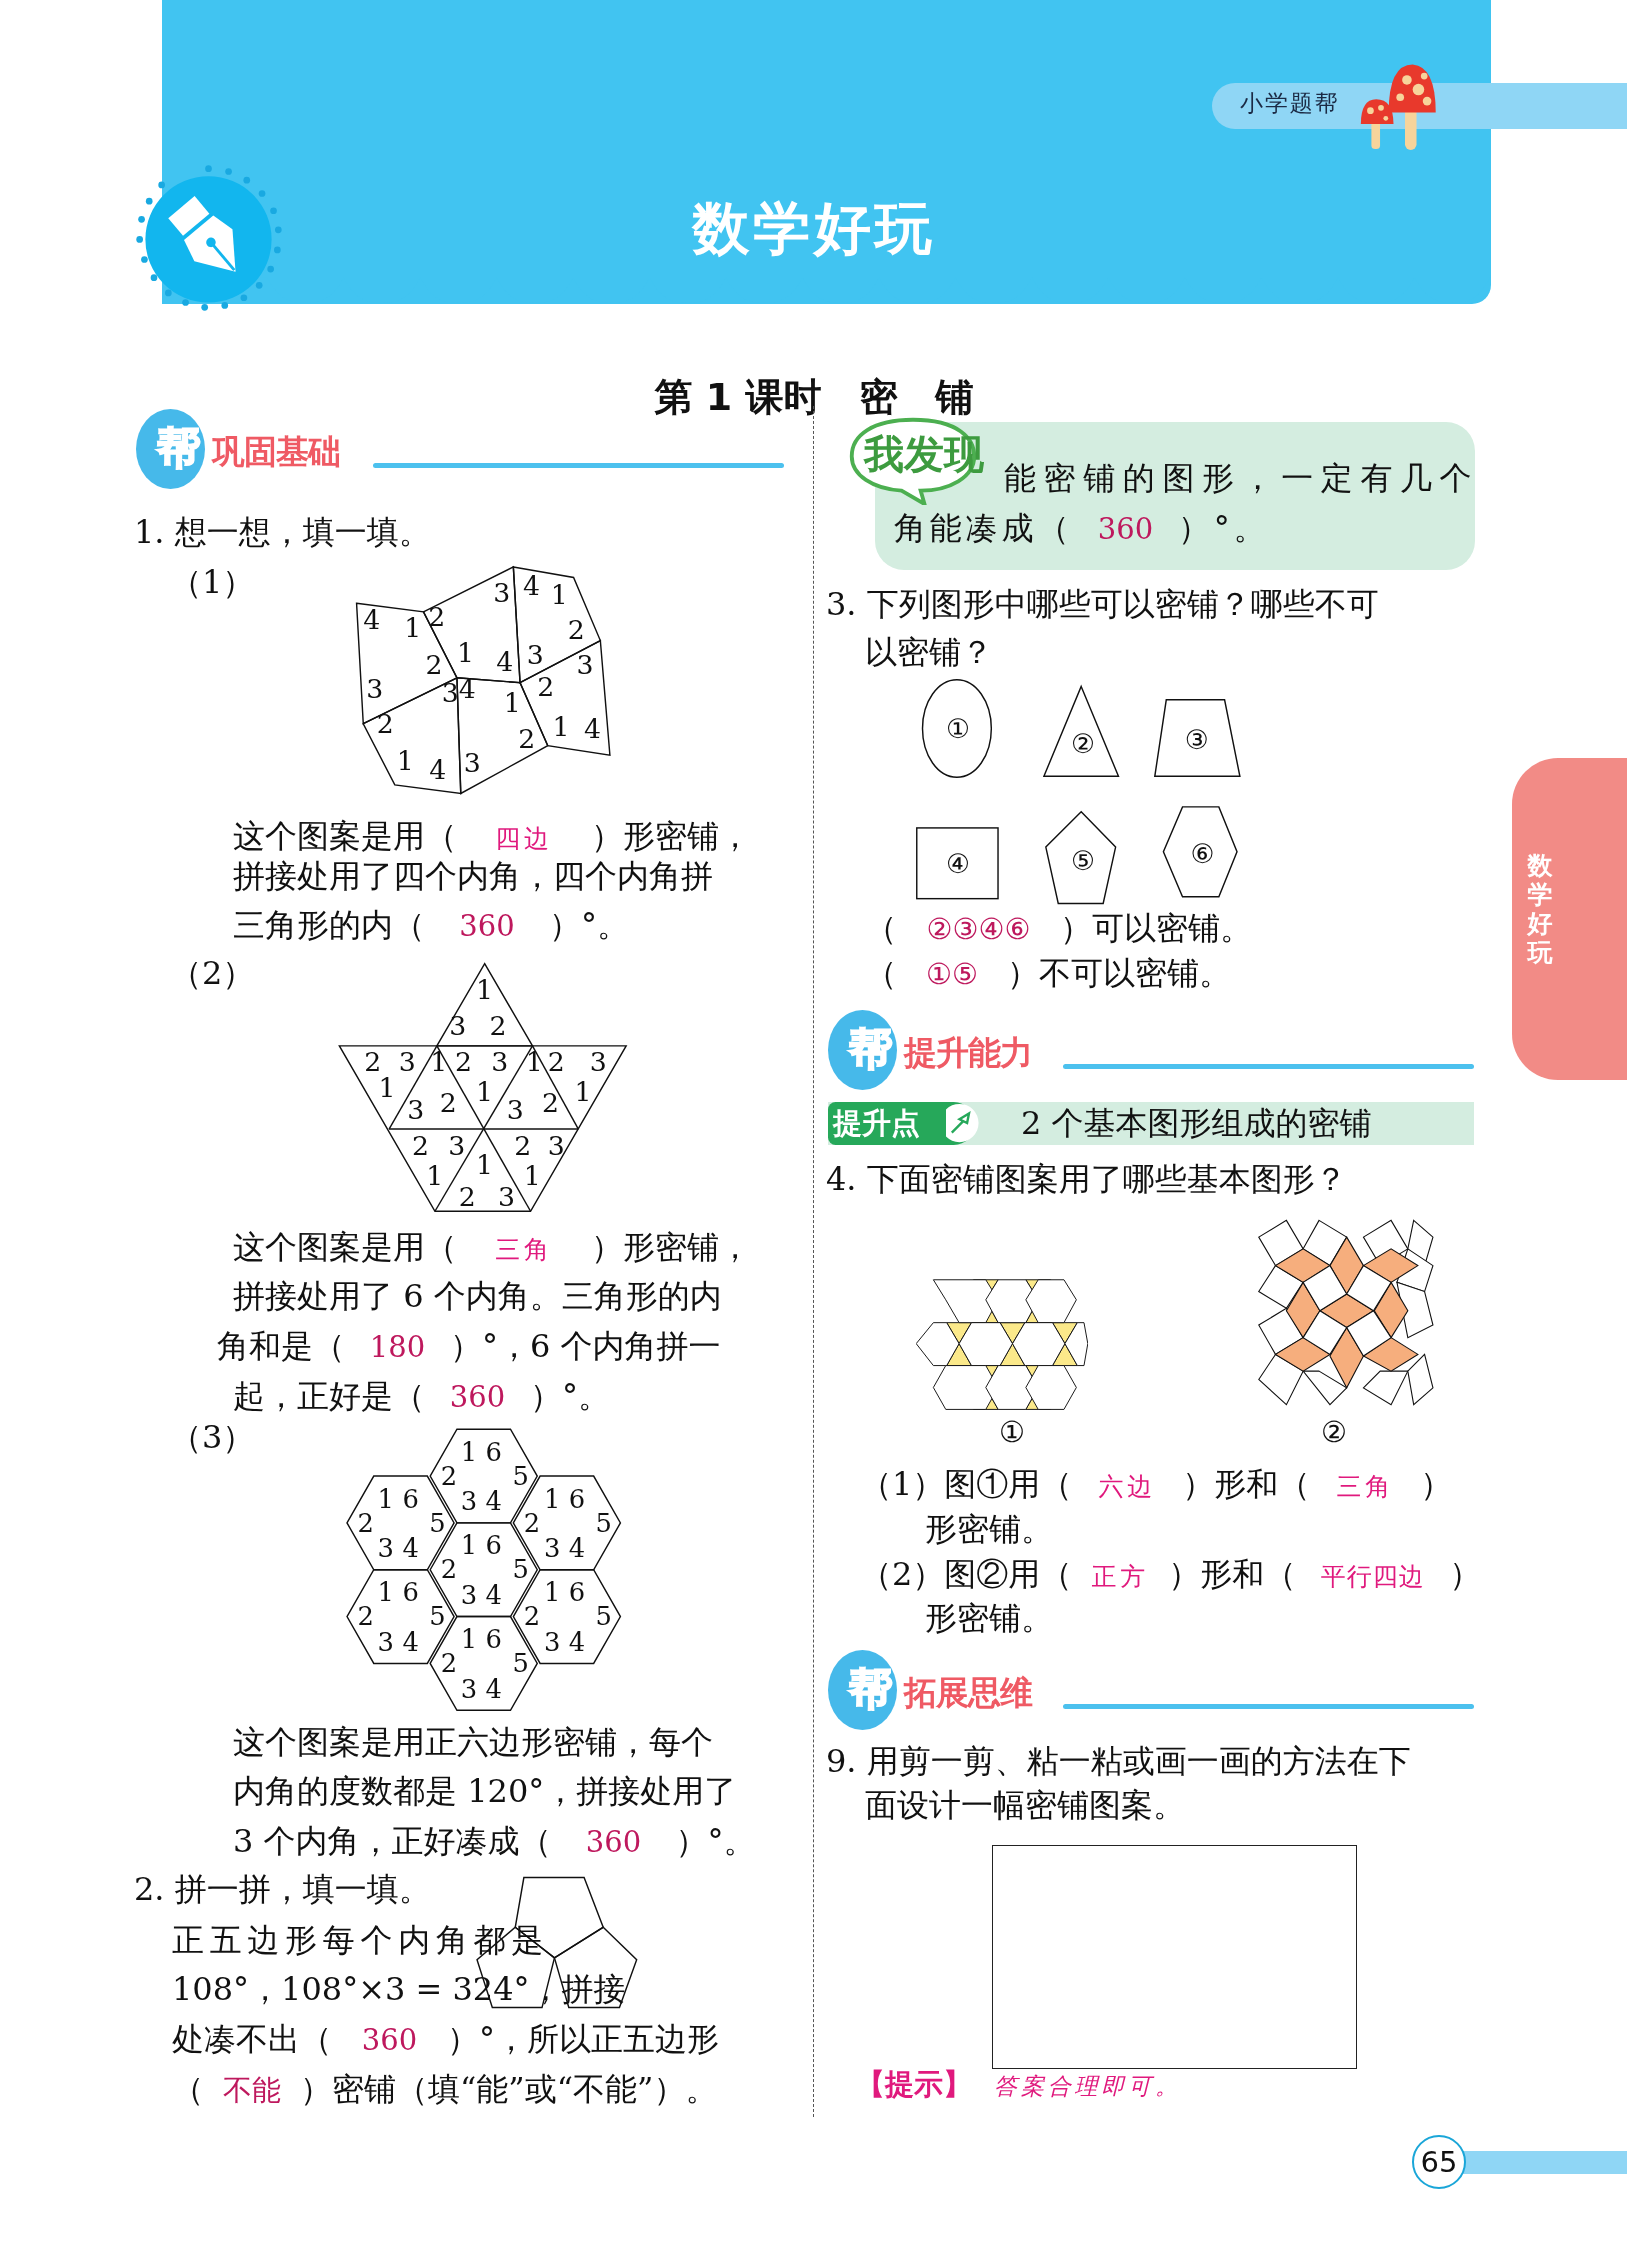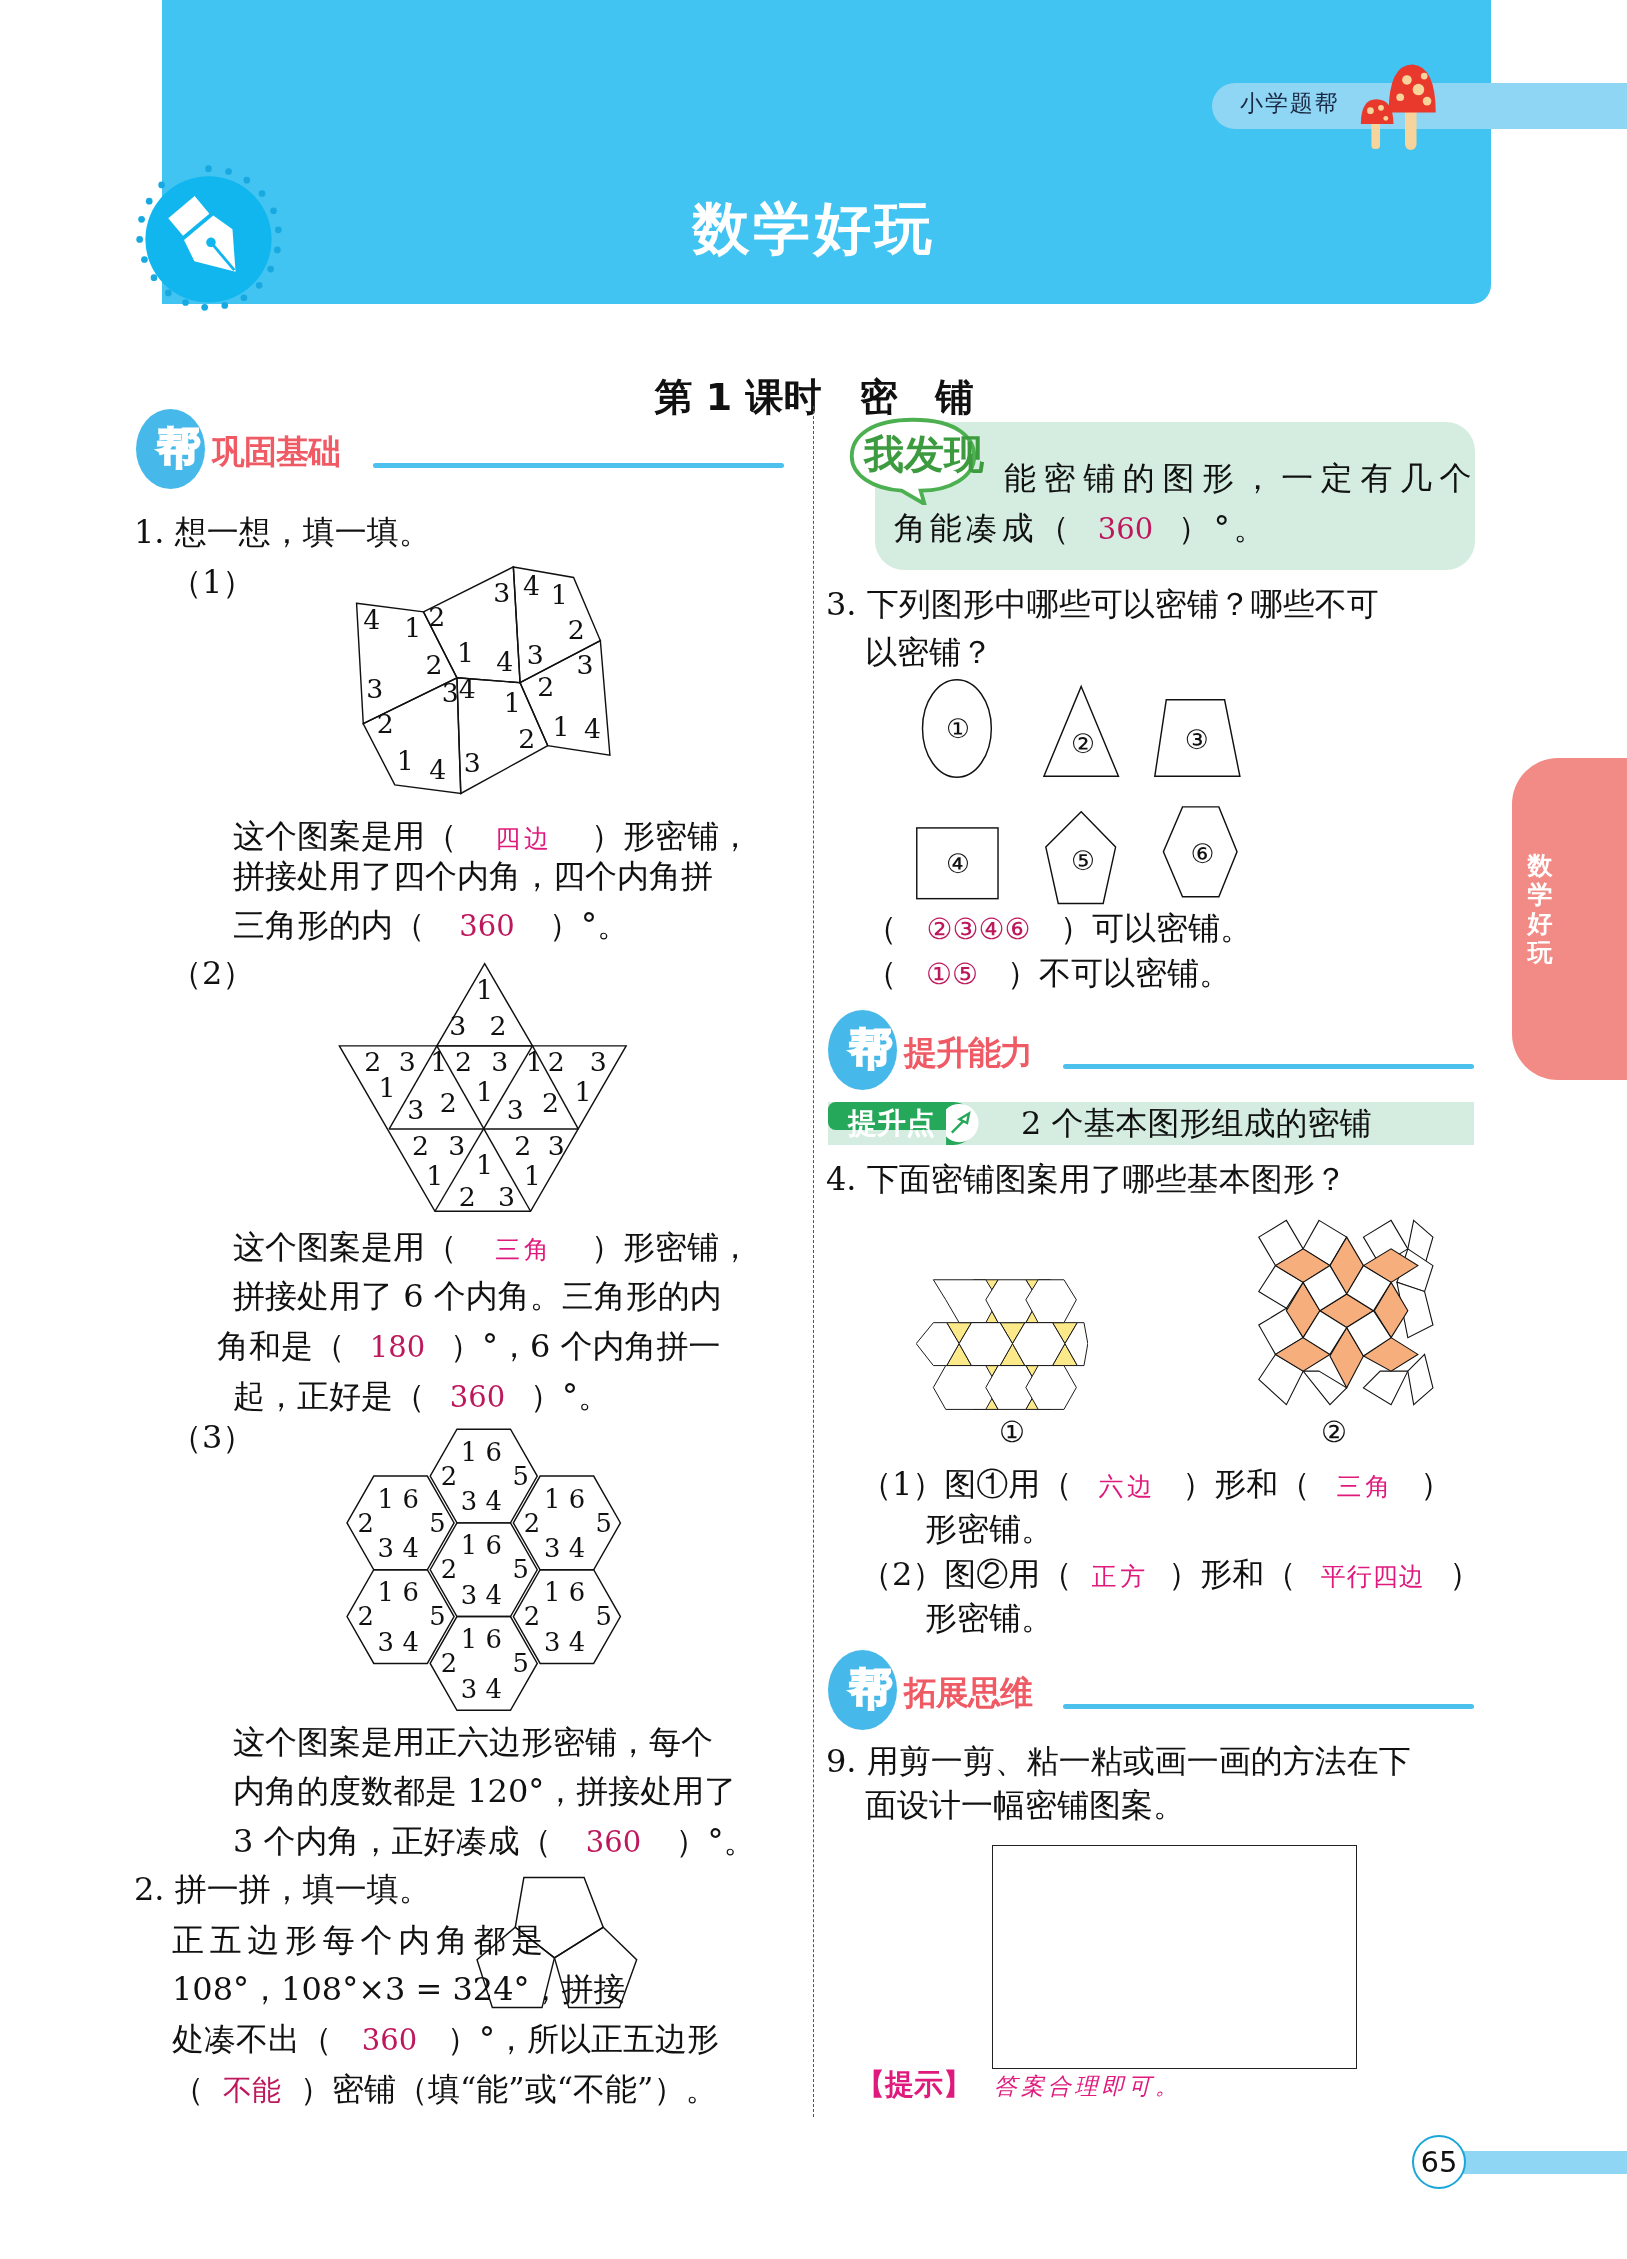--- a/index.html
+++ b/index.html
@@ -28,23 +28,23 @@
                     font-weight:bold; font-size:44px; color:#ee4d5b; -webkit-text-stroke:1.9px #fff; }
   .sec-head .lbl { position:absolute; left:76px; top:21px; font-family:"DejaVu Sans","Liberation Sans",sans-serif;
                    font-weight:bold; font-size:33px; color:#ef5a64; letter-spacing:-1px; }
   .sec-head .line { position:absolute; top:54px; height:4.8px; background:#4cc1ee; border-radius:2.9px; }
   .q { font-size:32px; line-height:50px; white-space:nowrap; }
   .ans { color:#be185d; font-size:29px; }
   .ans-s { color:#e0197d; font-size:25px; letter-spacing:3.8px; }
   .box-find { left:875px; top:422px; width:600px; height:148px; background:#d4ede0; border-radius:29px; }
   .find-bubble { left:846px; top:414px; width:134px; height:91px; }
   .tip-bar { left:828px; top:1102px; width:646px; height:43px; background:#d4ede0; }
-  .tip-tag { left:828px; top:1102px; width:126px; height:28px; background:#26a85a; border-radius:7.6px 0 0 7.6px;
+  .tip-tag { left:828px; top:1102px; width:126px; height:43px; background:#26a85a; border-radius:7.6px 0 0 7.6px;
              color:#fff; font-family:"DejaVu Sans","Liberation Sans",sans-serif; font-weight:bold; font-size:29px;
-             line-height:43px; padding-left:20px; box-sizing:border-box; }
+             line-height:43px; padding-left:5px; box-sizing:border-box; }
   .tip-arrow { left:946px; top:1102px; width:46px; height:43px; }
   .side-tab { left:1512px; top:758px; width:116px; height:322px; background:#f28b86;
               border-radius:46px 0 0 46px; }
   .side-tab-text { left:1516px; top:851px; width:48px; color:#fff; font-family:"DejaVu Sans","Liberation Sans",sans-serif;
                    font-weight:bold; font-size:25px; line-height:29px; text-align:center; }
   .page-bar { left:1458px; top:2151px; width:170px; height:23px; background:#8fd6f5; }
   .page-num { left:1412px; top:2135px; width:50px; height:50px; border:2.9px solid #1aa6d8; border-radius:50%;
               background:#fff; text-align:center; line-height:50px; font-family:"DejaVu Sans","Liberation Sans",sans-serif;
               font-size:29px; box-sizing:content-box; }
   .draw-box { left:992px; top:1845px; width:363px; height:222px; border:1.9px solid #222; }

